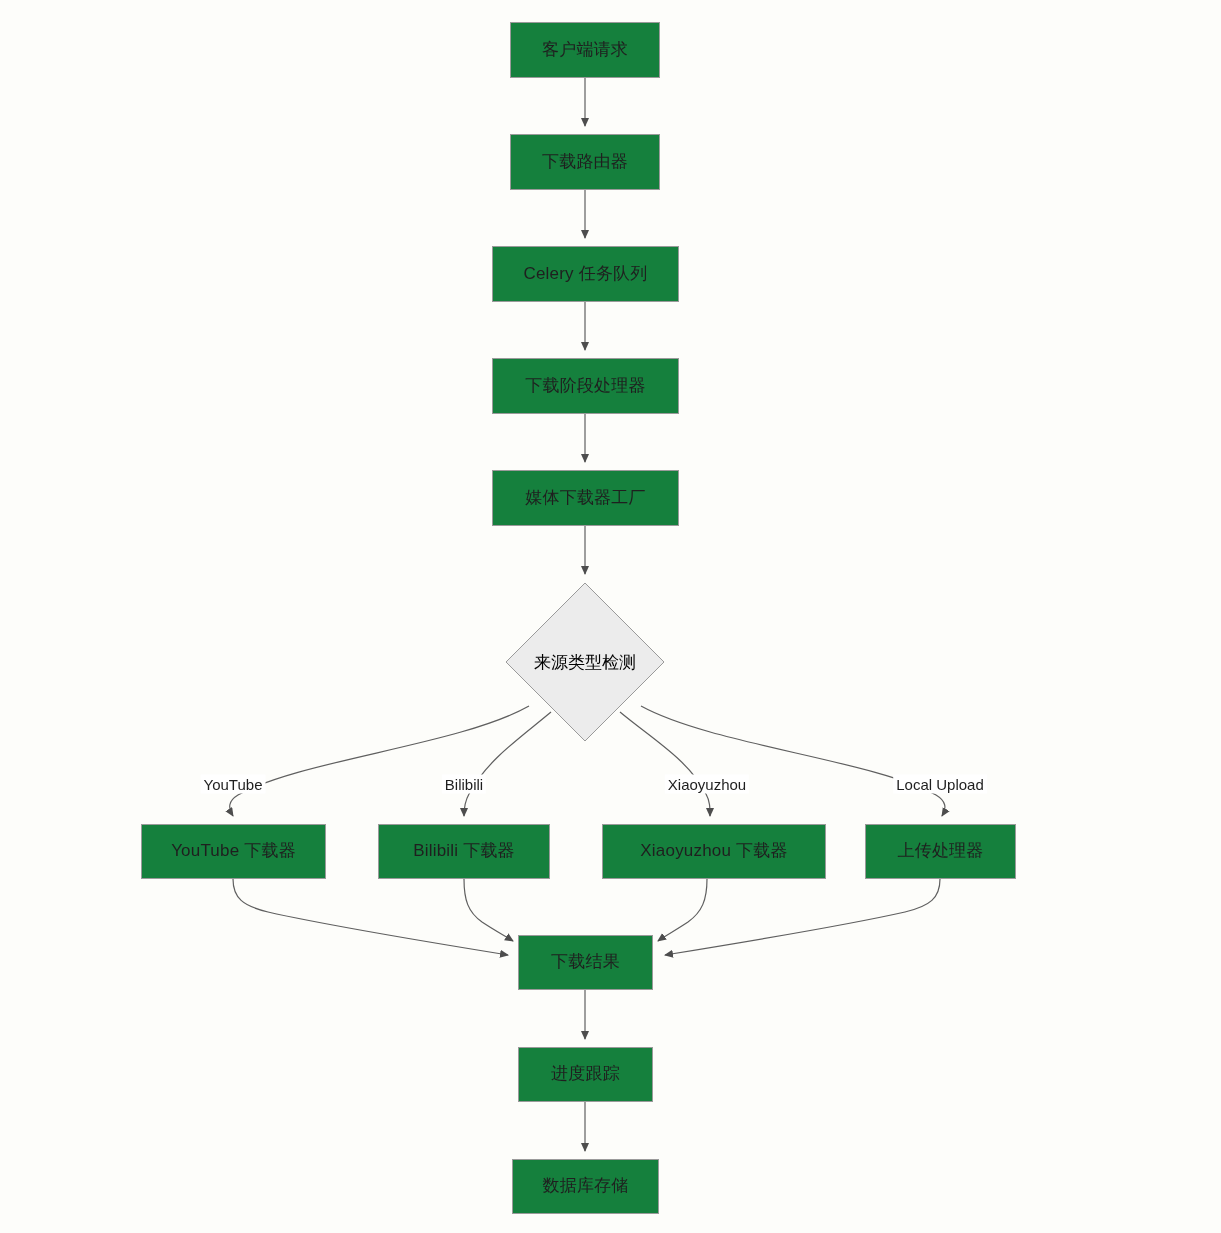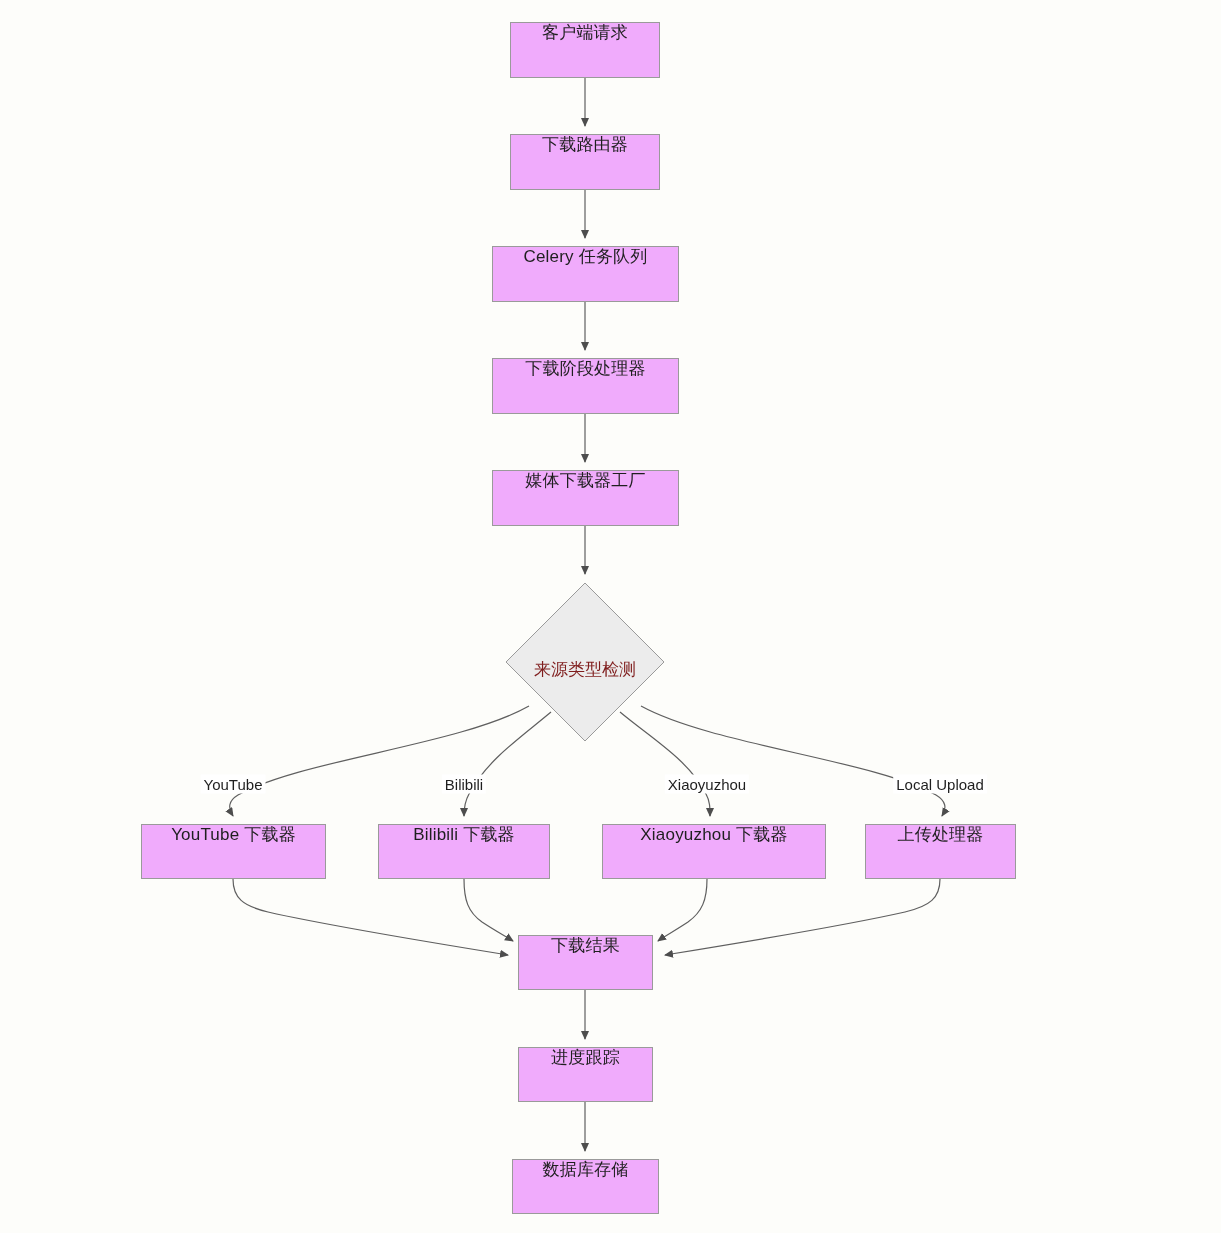--- a/index.html
+++ b/index.html
@@ -35,24 +35,24 @@
     stroke: #5f5f5f;
     stroke-width: 1.2px;
   }
   .arrow-head {
     fill: #4d4d4d;
     stroke: none;
   }
   .node {
     position: absolute;
     box-sizing: border-box;
-    background: #f0abfc;
+    background: #15803d;
     border: 1px solid #9a9a9a;
     display: flex;
-    align-items: flex-start;
+    align-items: center;
     justify-content: center;
     color: #1f1f1f;
     font-size: 17px;
     line-height: 1.2;
     white-space: nowrap;
     letter-spacing: 0.2px;
   }
   .node-label {
     display: block;
     text-align: center;
@@ -68,28 +68,28 @@
     width: 160px;
     height: 160px;
   }
   .diamond-shape .dia-poly {
     fill: #ececec;
     stroke: #9a9a9a;
     stroke-width: 1px;
   }
   .diamond-text {
     position: absolute;
-    left: 0; top: 7px;
+    left: 0; top: 0;
     width: 160px;
     height: 160px;
     display: flex;
     align-items: center;
     justify-content: center;
     font-size: 17px;
-    color: #7f1d1d;
+    color: #000000;
     white-space: nowrap;
   }
   .edge-label {
     position: absolute;
     background: #ffffff;
     color: #1f1f1f;
     font-size: 15px;
     line-height: 17px;
     padding: 1px 3px;
     white-space: nowrap;

